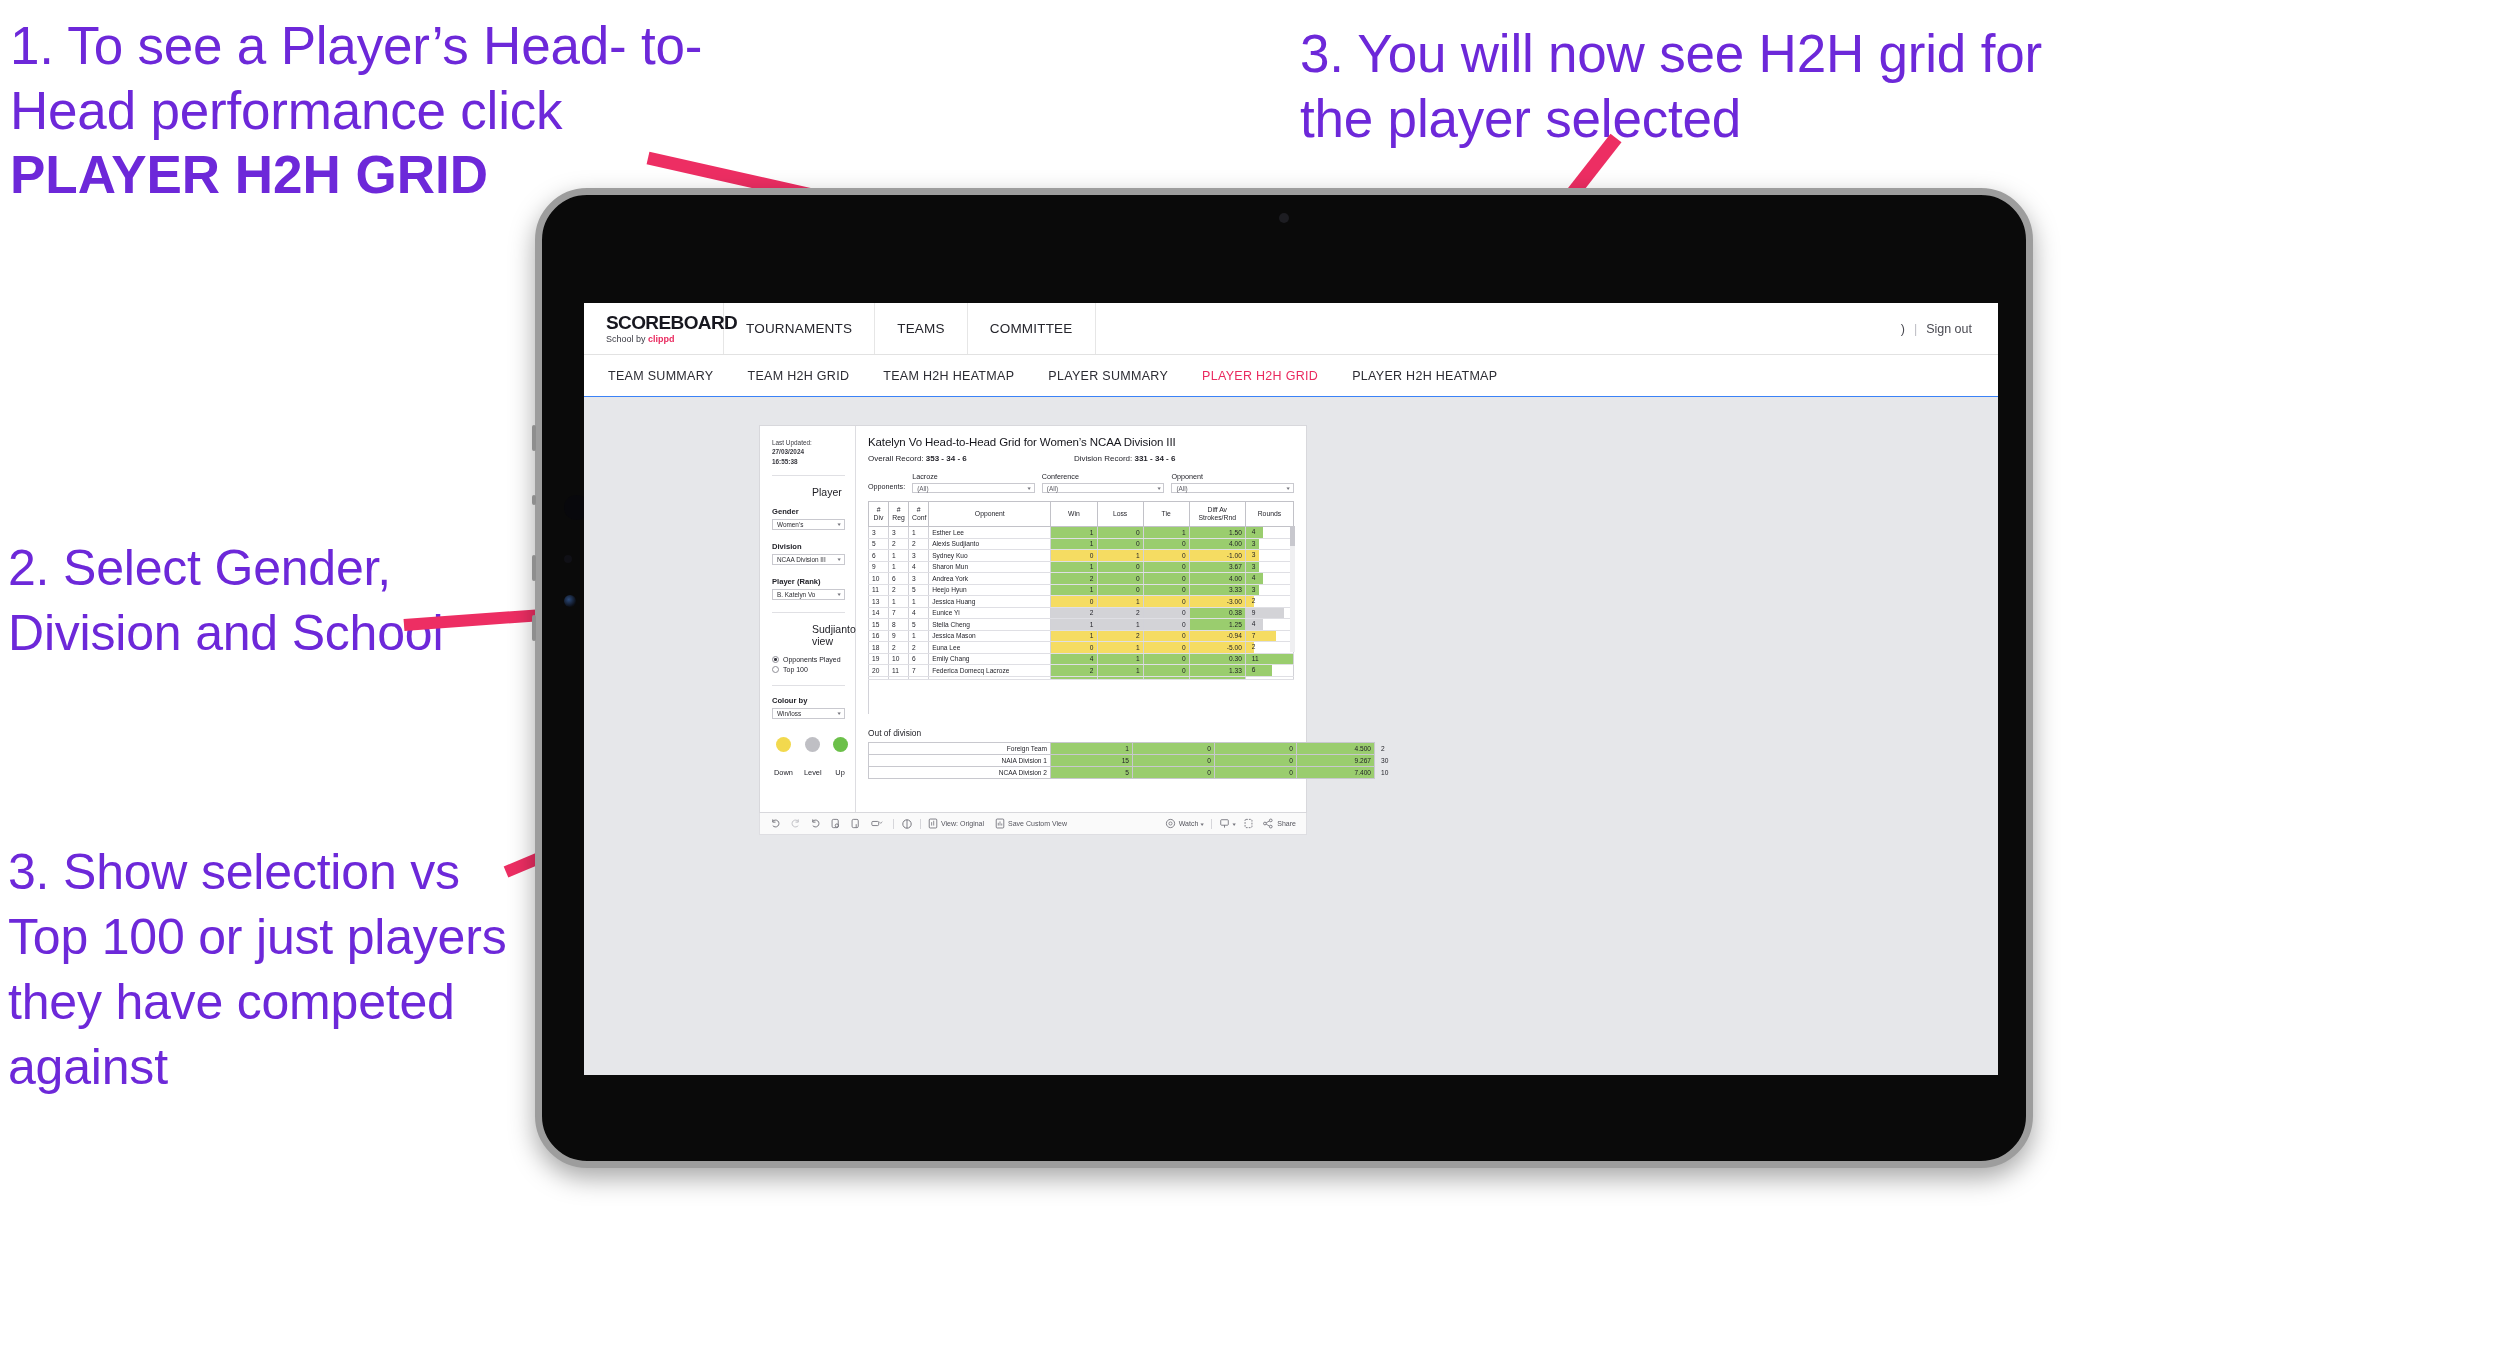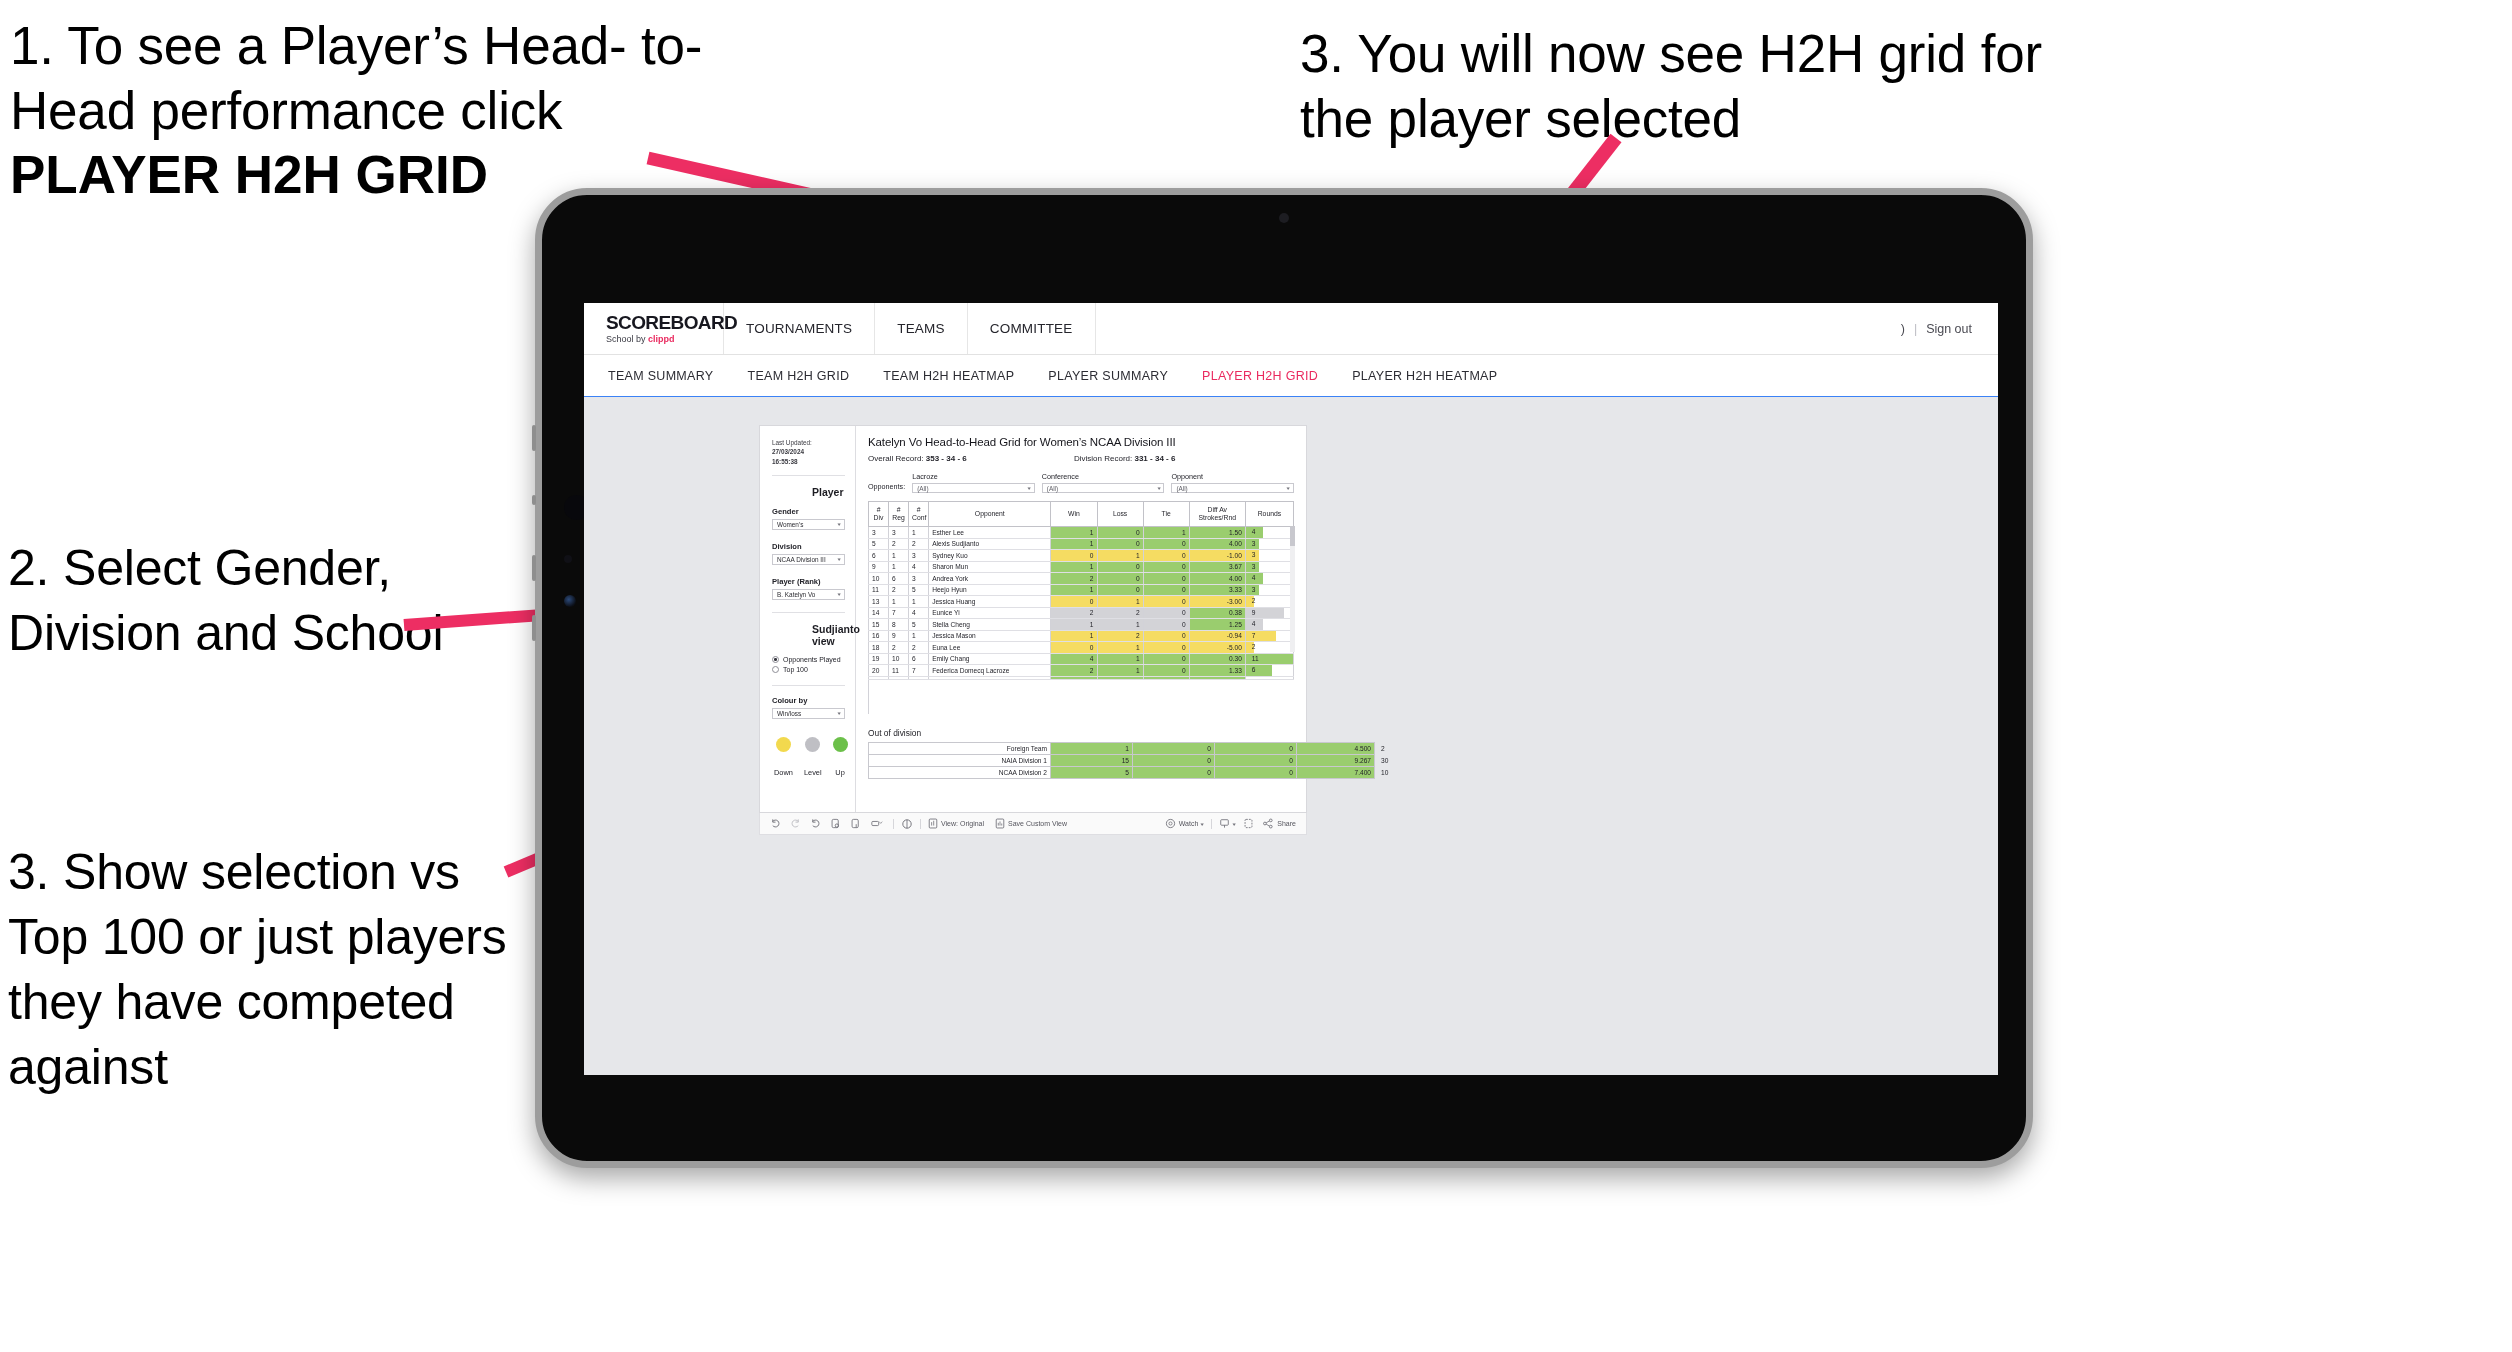--- a/index.html
+++ b/index.html
@@ -8,21 +8,21 @@
   body {
     background: #ffffff;
     font-family: "Liberation Sans", sans-serif;
     position: relative;
     overflow: hidden;
   }
 
   
   .anno {
     position: absolute;
-    color: #000000;
+    color: #6d28d9;
     font-family: "Liberation Sans", sans-serif;
     font-weight: 400;
     line-height: 1.22;
     letter-spacing: -0.2px;
   }
   #anno-1 { left: 10px; top: 14px; width: 740px; font-size: 53px; }
   #anno-1 .bold { font-weight: 700; display: block; letter-spacing: 0px; }
   #anno-2 { left: 8px; top: 536px; width: 520px; font-size: 50px; line-height: 1.30; }
   #anno-3 { left: 8px; top: 840px; width: 540px; font-size: 50px; line-height: 1.30; }
   #anno-4 { left: 1300px; top: 22px; width: 800px; font-size: 53px; }
@@ -134,21 +134,21 @@
   
   #viz-sidebar {
     width: 96px; flex: none;
     border-right: 1px solid #dddde1;
     padding: 12px 10px 0 12px;
     font-size: 7px; color: #2b2b31;
   }
   #last-updated { font-size: 6.4px; color: #3a3a41; line-height: 1.45; }
   #last-updated b { font-weight: 700; }
   .side-divider { height: 1px; background: #e0e0e4; margin: 9px 0 10px; }
-  .side-h { font-size: 10.5px; font-weight: 700; color: #1c1c22; margin-bottom: 9px; padding-left: 40px; }
+  .side-h { font-size: 10.5px; font-weight: 400; color: #1c1c22; margin-bottom: 9px; padding-left: 40px; }
   .fld-label { font-size: 7.6px; font-weight: 700; color: #23232a; margin-bottom: 3px; }
   .fld-select {
     height: 11px; border: 1px solid #c9c9cf; background: #fff;
     display: flex; align-items: center; justify-content: space-between;
     padding: 0 3px 0 4px; font-size: 6.4px; color: #2b2b31; margin-bottom: 12px;
   }
   .caret { font-size: 5px; color: #74747c; transform: scaleX(1.3); }
   .radio-row { display: flex; align-items: center; gap: 4px; margin-bottom: 3px; }
   .radio {
     width: 7px; height: 7px; border-radius: 50%;

